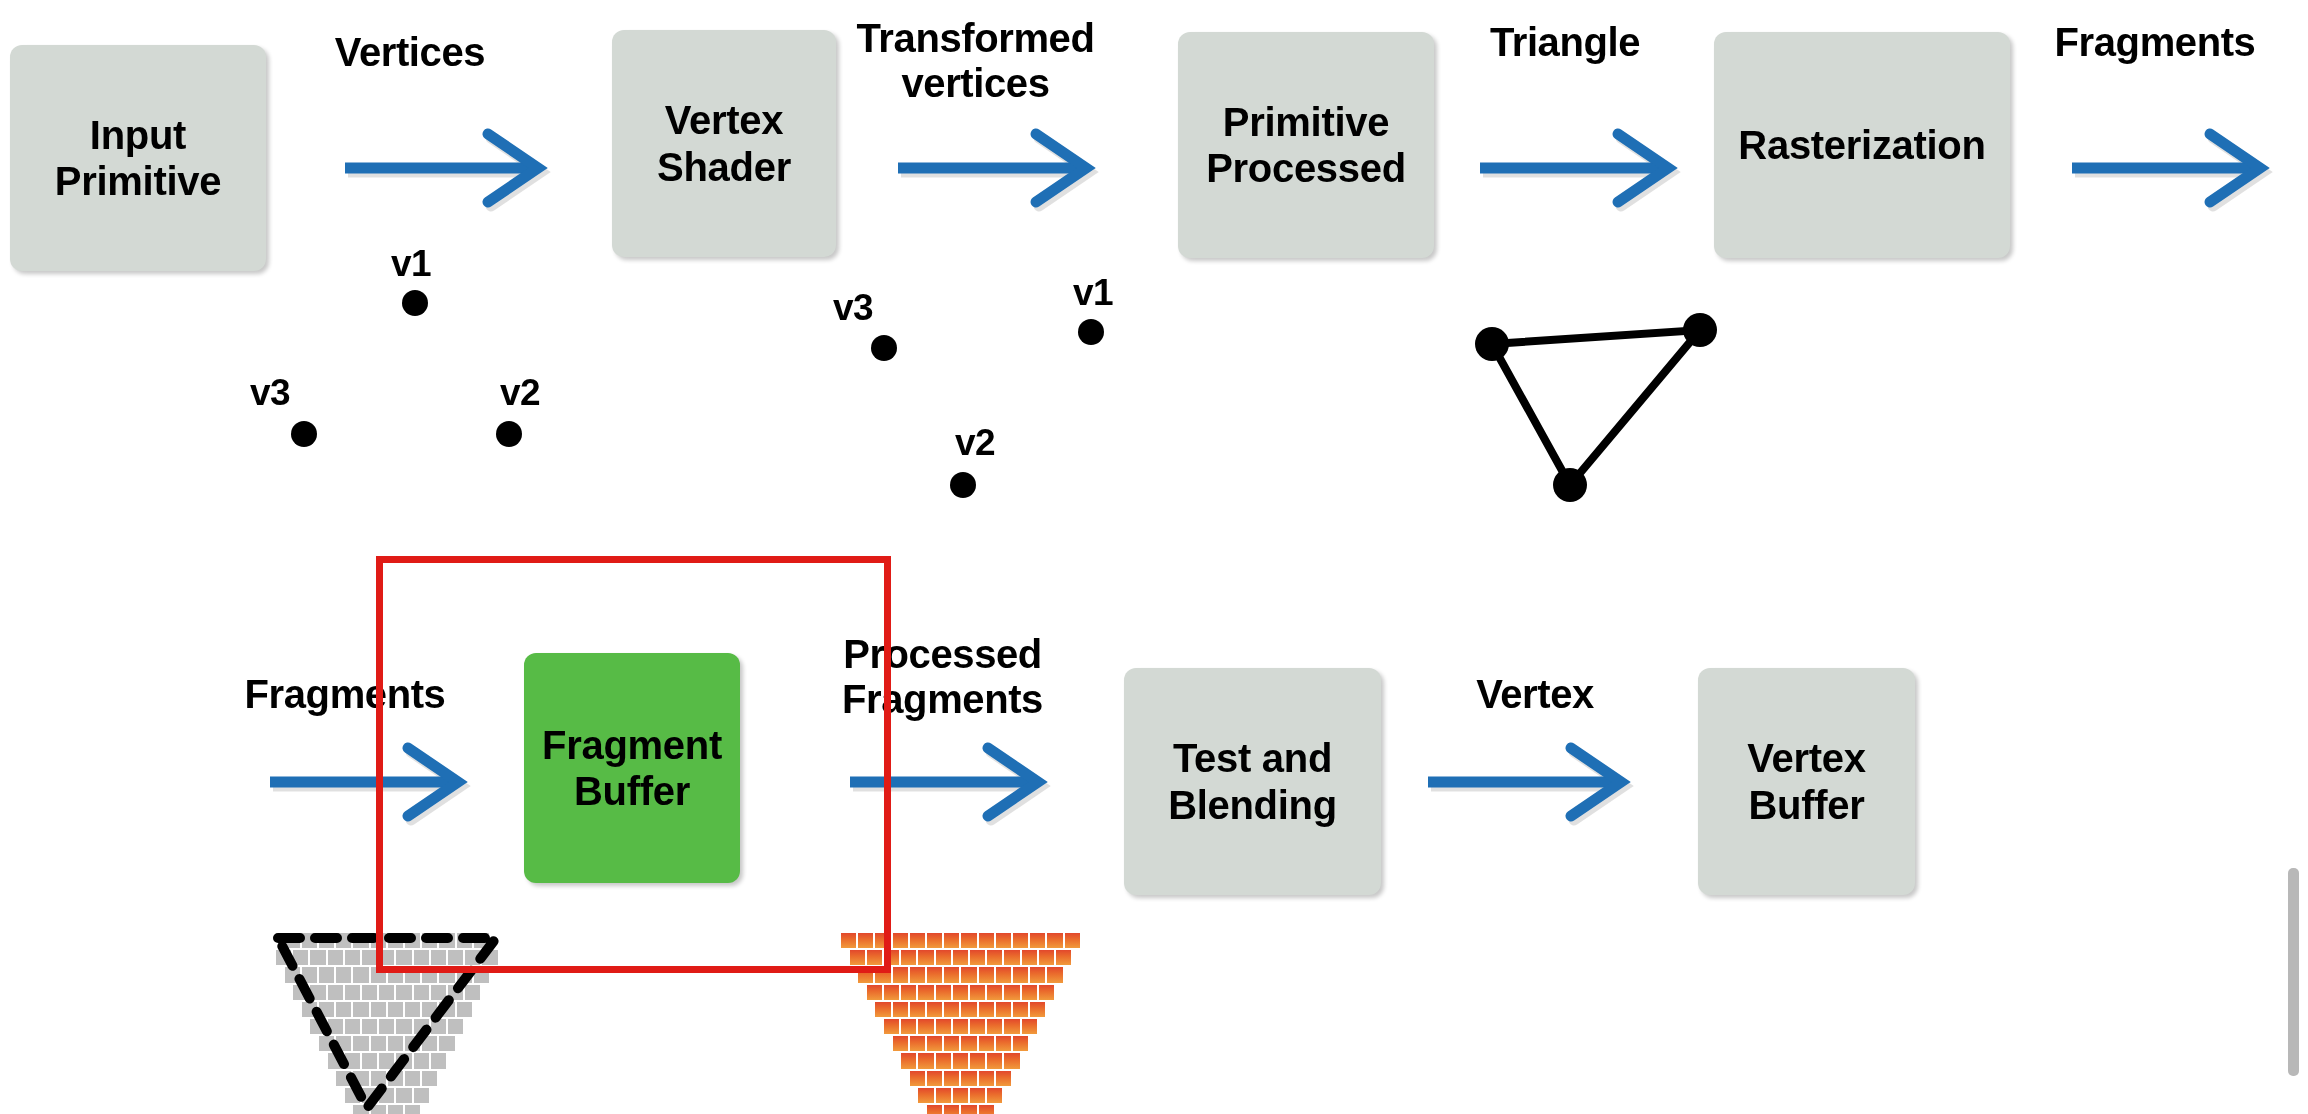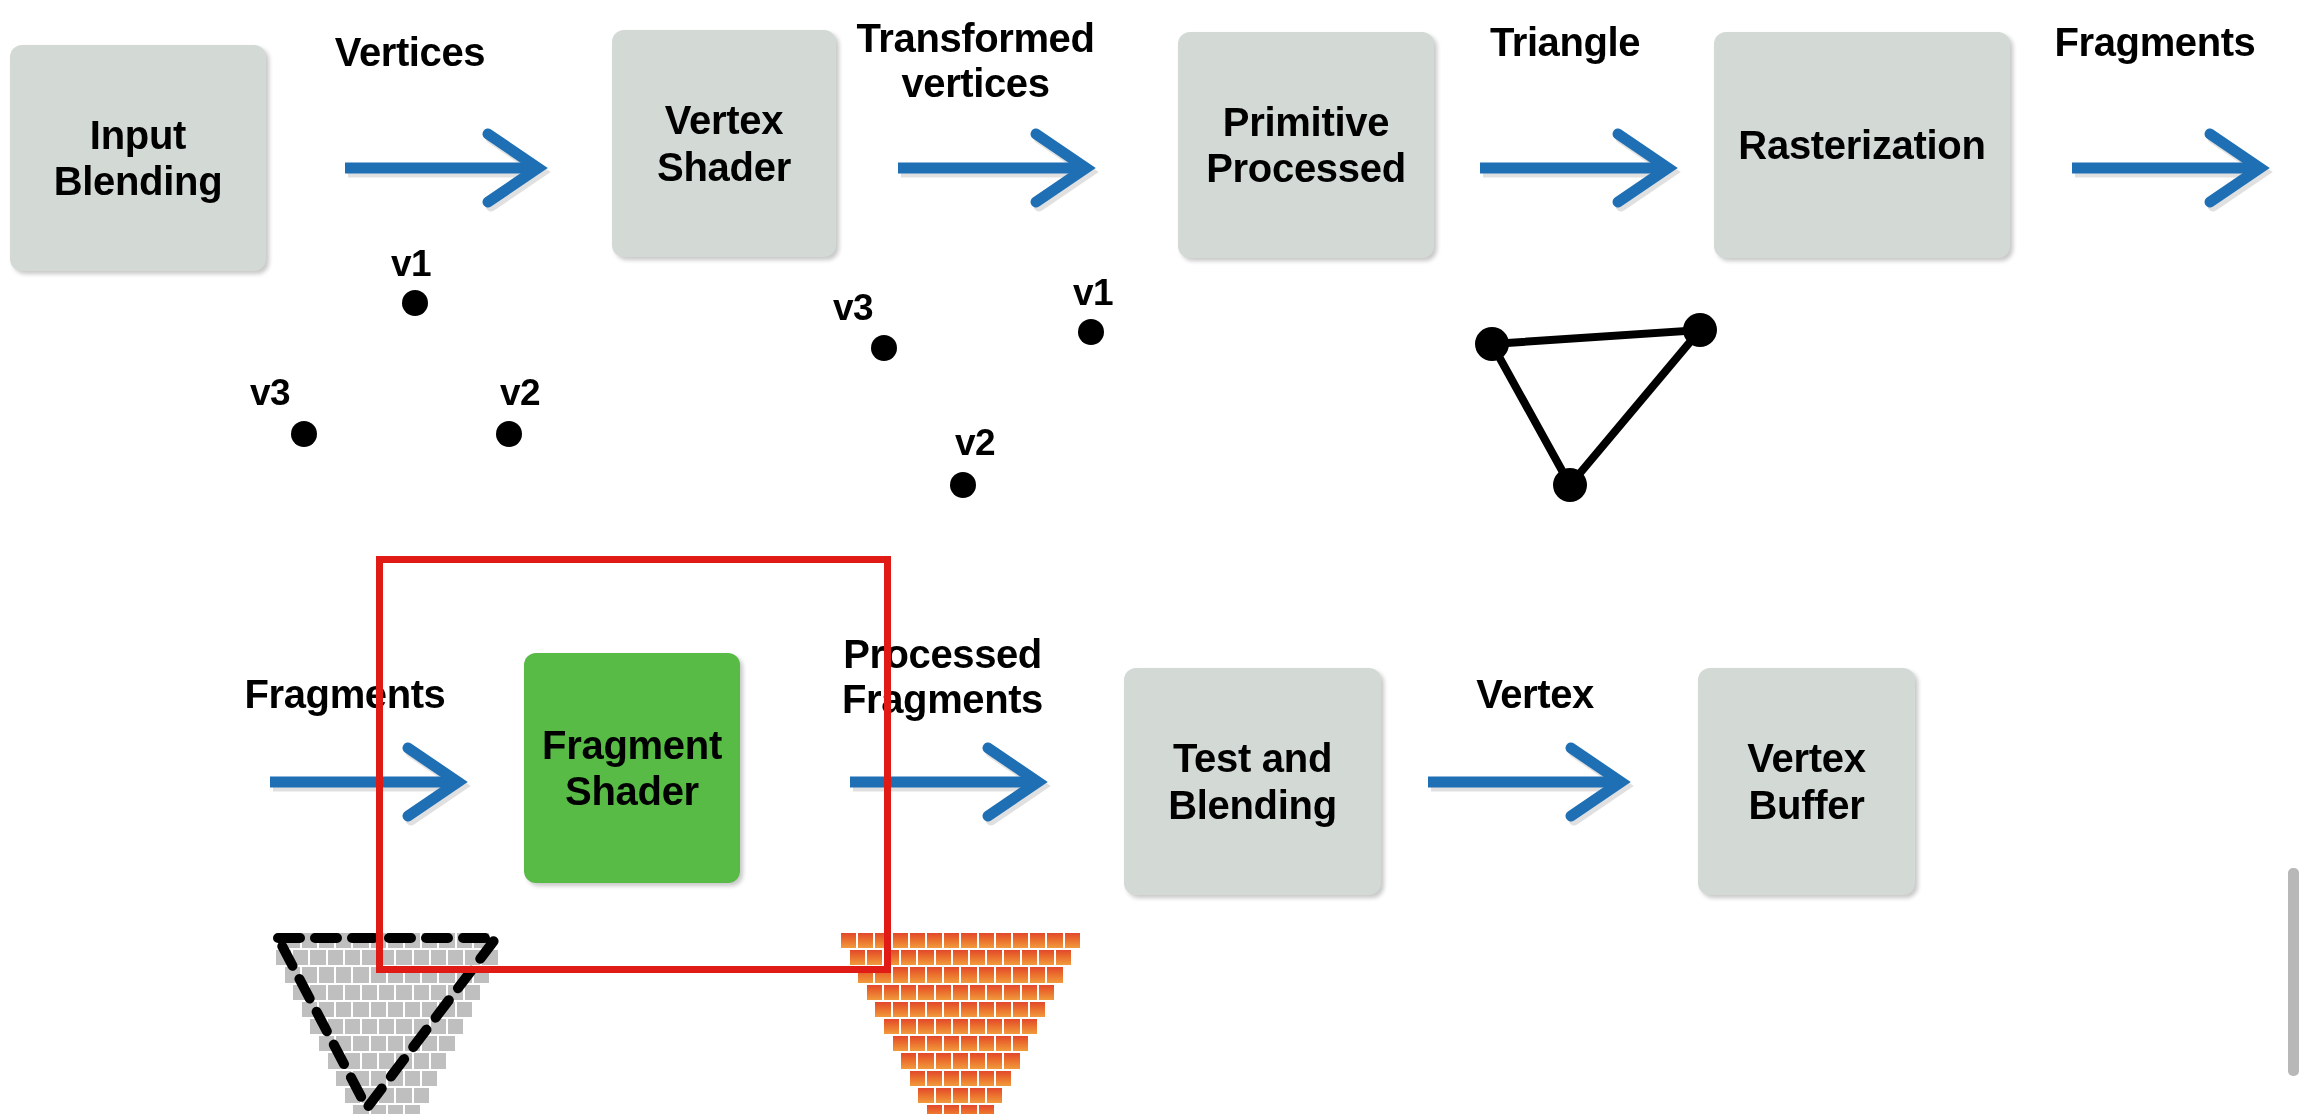--- a/index.html
+++ b/index.html
@@ -103,28 +103,28 @@
     border-radius: 5px;
   }
 </style>
 </head>
 <body>
 
 <div id="stage">
 
   <div id="stage-boxes">
       <div class="stage-box" style="left: 10px; top: 45px; width: 256px; height: 226px; font-size: 40px;"><span>Input
-Blending</span></div>
+Primitive</span></div>
       <div class="stage-box" style="left: 612px; top: 30px; width: 224px; height: 227px; font-size: 40px;"><span>Vertex
 Shader</span></div>
       <div class="stage-box" style="left: 1178px; top: 32px; width: 256px; height: 226px; font-size: 40px;"><span>Primitive
 Processed</span></div>
       <div class="stage-box" style="left: 1714px; top: 32px; width: 296px; height: 226px; font-size: 40px;"><span>Rasterization</span></div>
       <div class="stage-box green" style="left: 524px; top: 653px; width: 216px; height: 230px; font-size: 40px;"><span>Fragment
-Shader</span></div>
+Buffer</span></div>
       <div class="stage-box" style="left: 1124px; top: 668px; width: 257px; height: 227px; font-size: 40px;"><span>Test and
 Blending</span></div>
       <div class="stage-box" style="left: 1698px; top: 668px; width: 217px; height: 227px; font-size: 40px;"><span>Vertex
 Buffer</span></div>
     </div>
 
   <div id="edges-layer">
       <div class="edge-label" style="left: 300px; top: 30px; width: 220px; font-size: 40px;">Vertices</div>
       <div class="arrow" style="left: 345px; top: 132px; width: 195px; height: 72px;">
         <svg width="195" height="72" viewBox="0 0 195 72">

